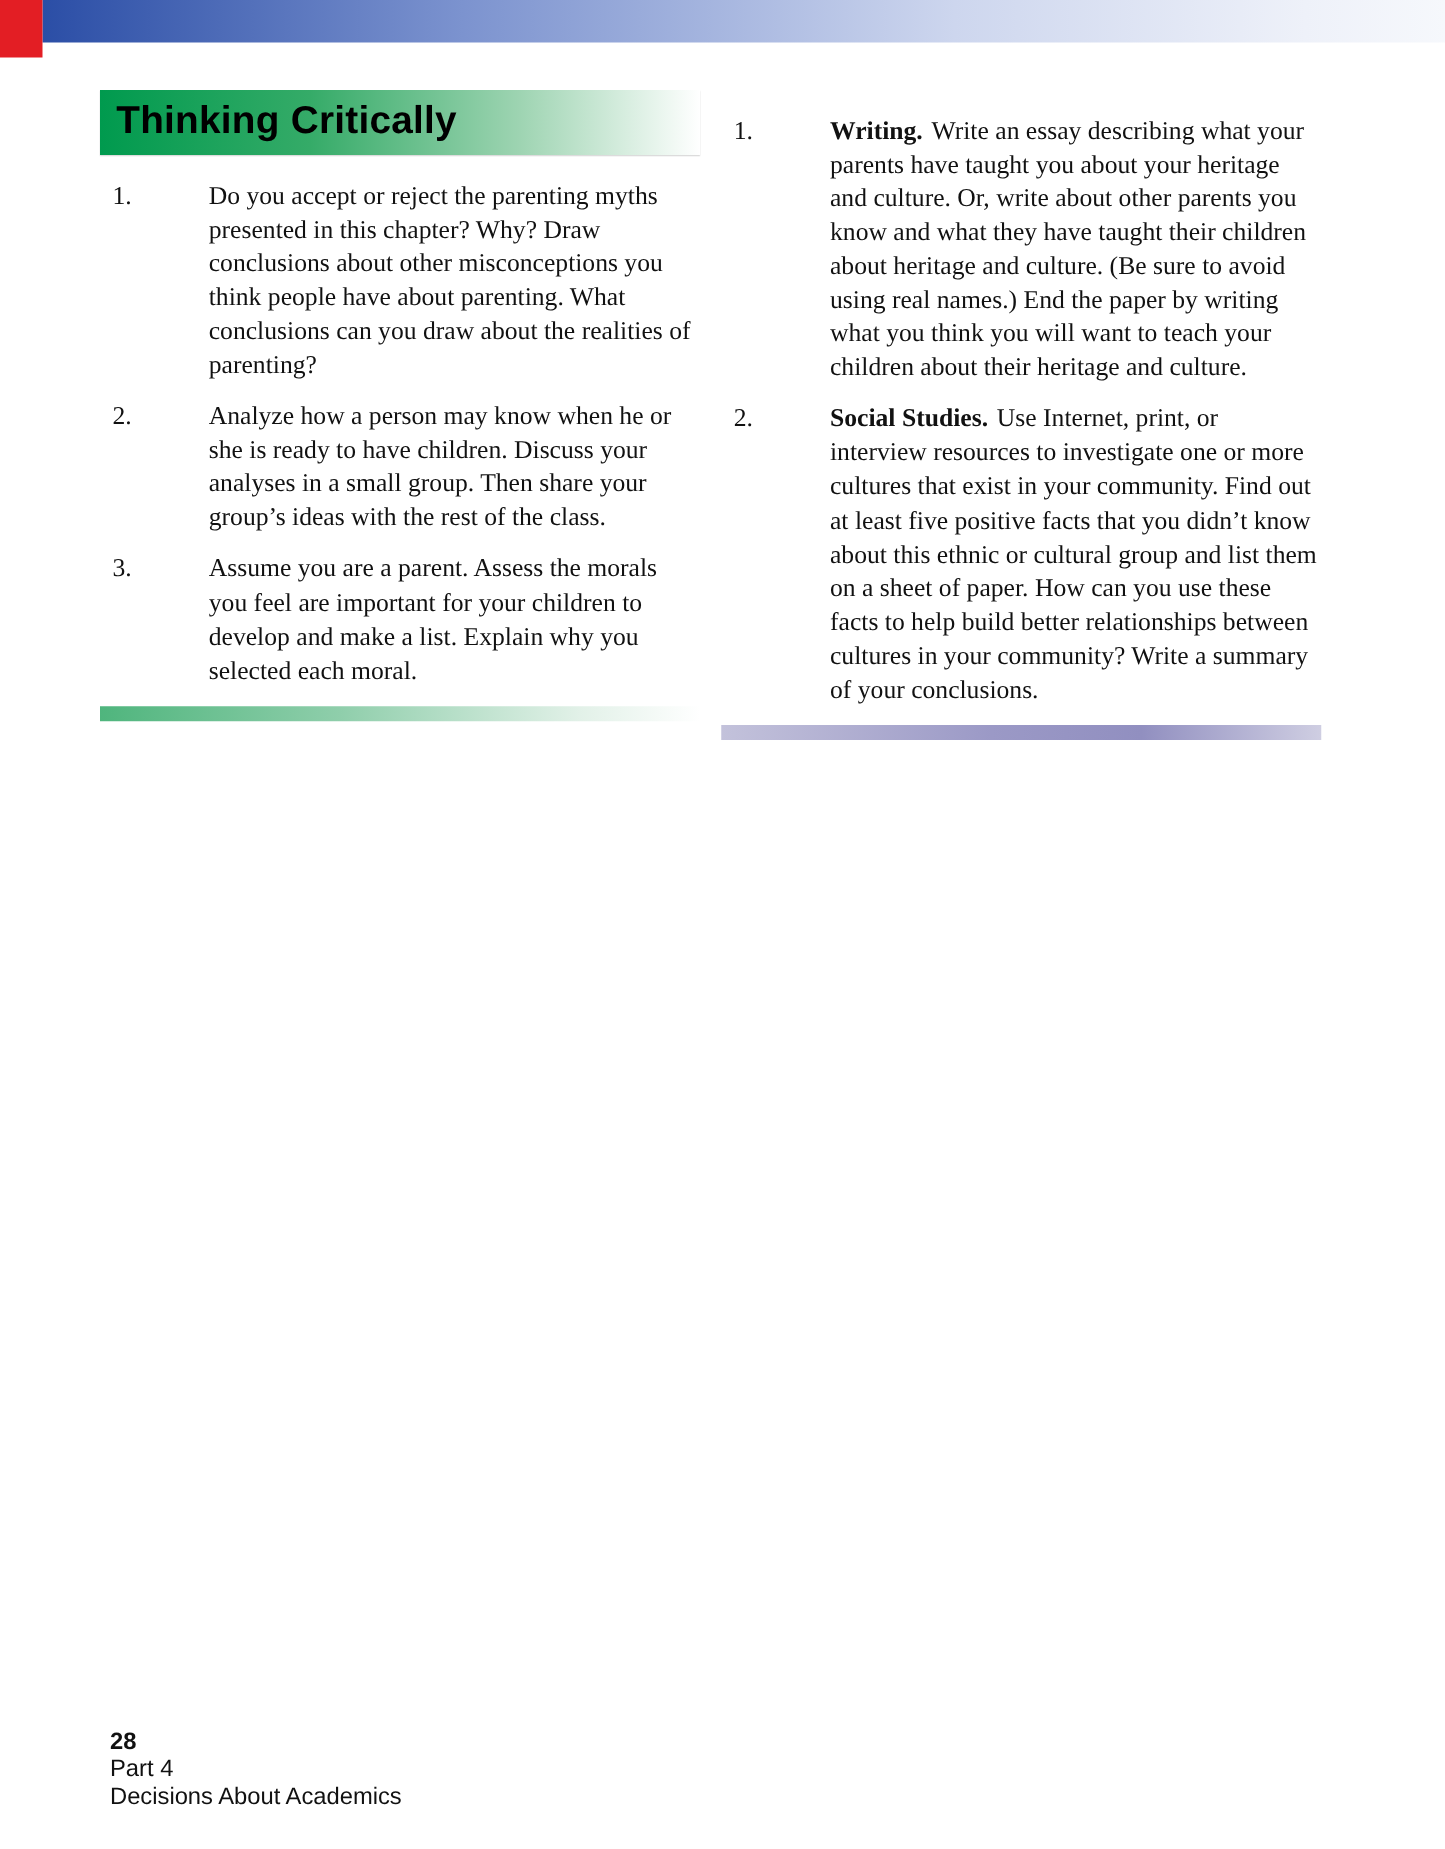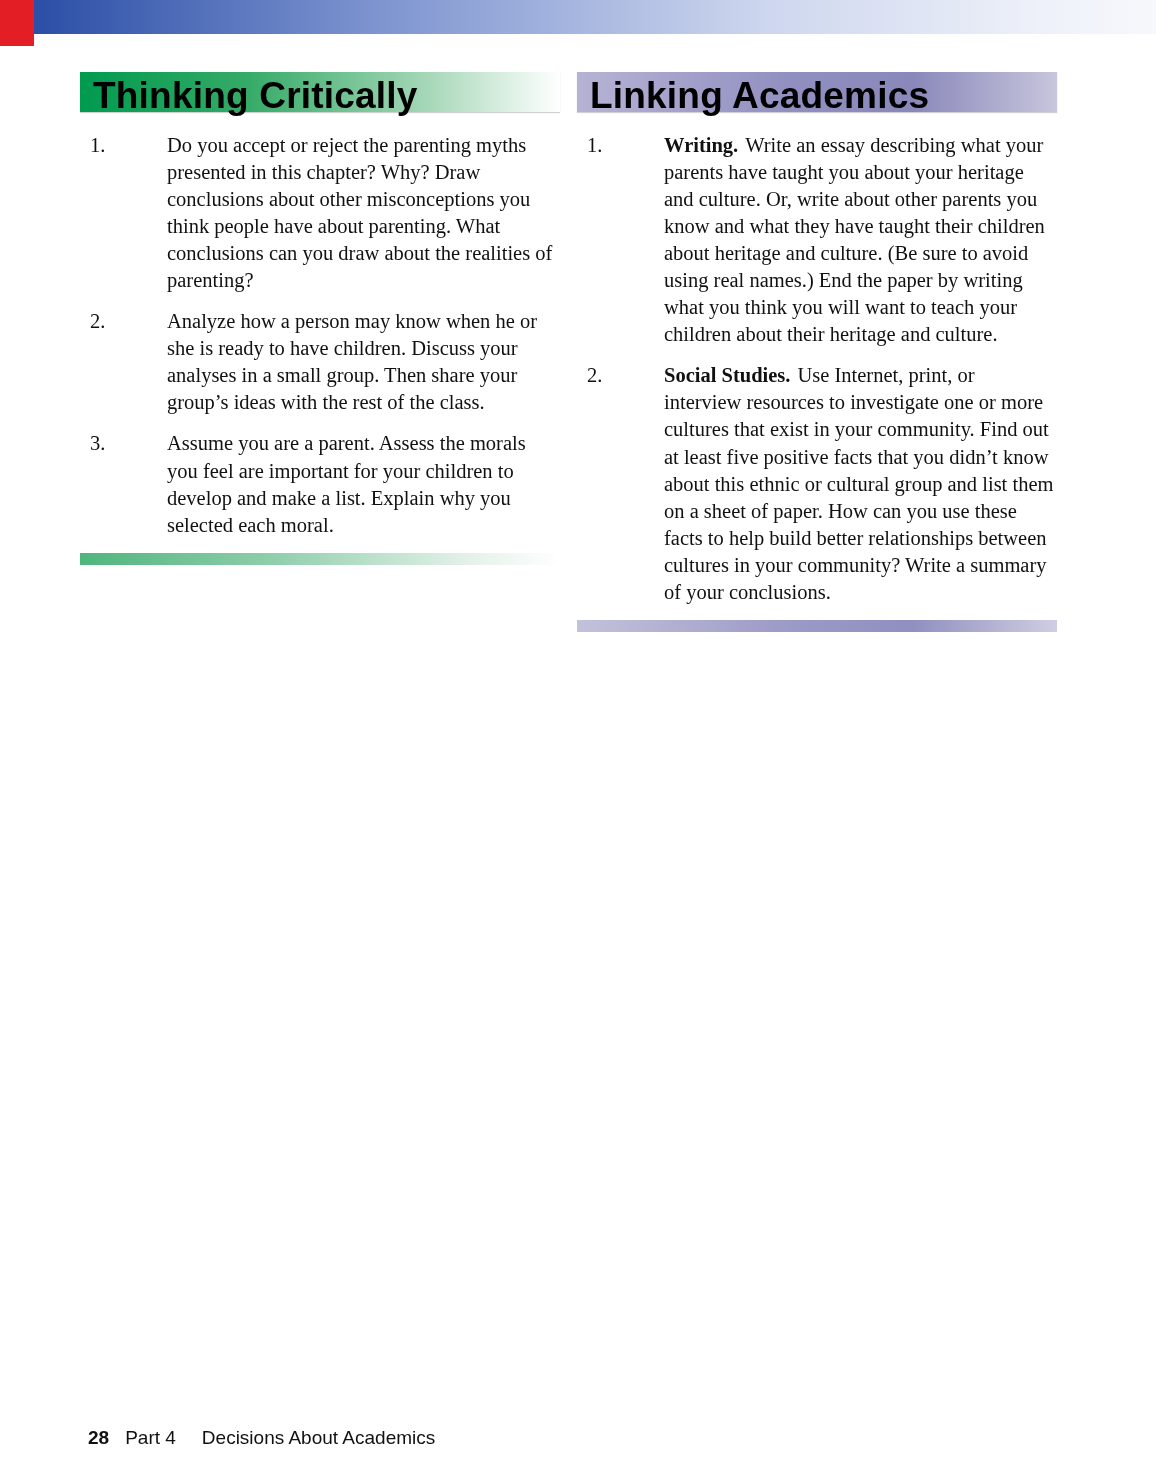--- a/index.html
+++ b/index.html
@@ -42,26 +42,26 @@
     padding: 72px 99px 0 80px;
     display: flex;
     gap: 17px;
   }
   .col {
     flex: 1 1 0;
     min-width: 0;
   }
 
   .section-header {
-    height: 40px;
+    height: 52px;
     line-height: 48px;
     padding-left: 13px;
     font-family: "Liberation Sans", "DejaVu Sans", sans-serif;
     font-weight: bold;
-    font-size: 37px;
+    font-size: 31px;
     color: #000000;
     letter-spacing: 0.2px;
     box-shadow: 0 1px 1px rgba(0,0,0,0.18);
   }
   .green-grad {
     background: linear-gradient(to right, #009a4e 0%, #35ab68 35%, #9ed4b2 70%, #ffffff 100%);
   }
   .purple-grad {
     background: linear-gradient(to right, #b5b3d4 0%, #918fc0 45%, #8a88ba 70%, #c7c6dd 100%);
   }
@@ -102,20 +102,21 @@
   
   .footer {
     position: absolute;
     left: 88px;
     bottom: 30px;
     font-family: "Liberation Sans", "DejaVu Sans", sans-serif;
     font-size: 19px;
     color: #111111;
     display: flex;
     align-items: baseline;
+    flex-direction: column;
   }
   .footer .page-num {
     font-weight: bold;
     margin-right: 16px;
   }
   .footer .part-label {
     margin-right: 26px;
   }
 </style>
 </head>
@@ -145,21 +146,20 @@
       <div class="list-item">
         <span class="num">3.</span>
         <span class="item-text">Assume you are a parent. Assess the morals you feel are important for your children to develop and make a list. Explain why you selected each moral.</span>
       </div>
 
     </div>
     <div class="closing-rule closing-green"></div>
   </div>
 
   <div class="col">
-    <div class="section-header purple-grad">Linking Academics</div>
     <div class="section-body">
 
       <div class="list-item">
         <span class="num">1.</span>
         <span class="item-text"><span class="lead">Writing.</span><span>Write an essay describing what your parents have taught you about your heritage and culture. Or, write about other parents you know and what they have taught their children about heritage and culture. (Be sure to avoid using real names.) End the paper by writing what you think you will want to teach your children about their heritage and culture.</span></span>
       </div>
 
       <div class="list-item">
         <span class="num">2.</span>
         <span class="item-text"><span class="lead">Social Studies.</span><span>Use Internet, print, or interview resources to investigate one or more cultures that exist in your community. Find out at least five positive facts that you didn’t know about this ethnic or cultural group and list them on a sheet of paper. How can you use these facts to help build better relationships between cultures in your community? Write a summary of your conclusions.</span></span>

